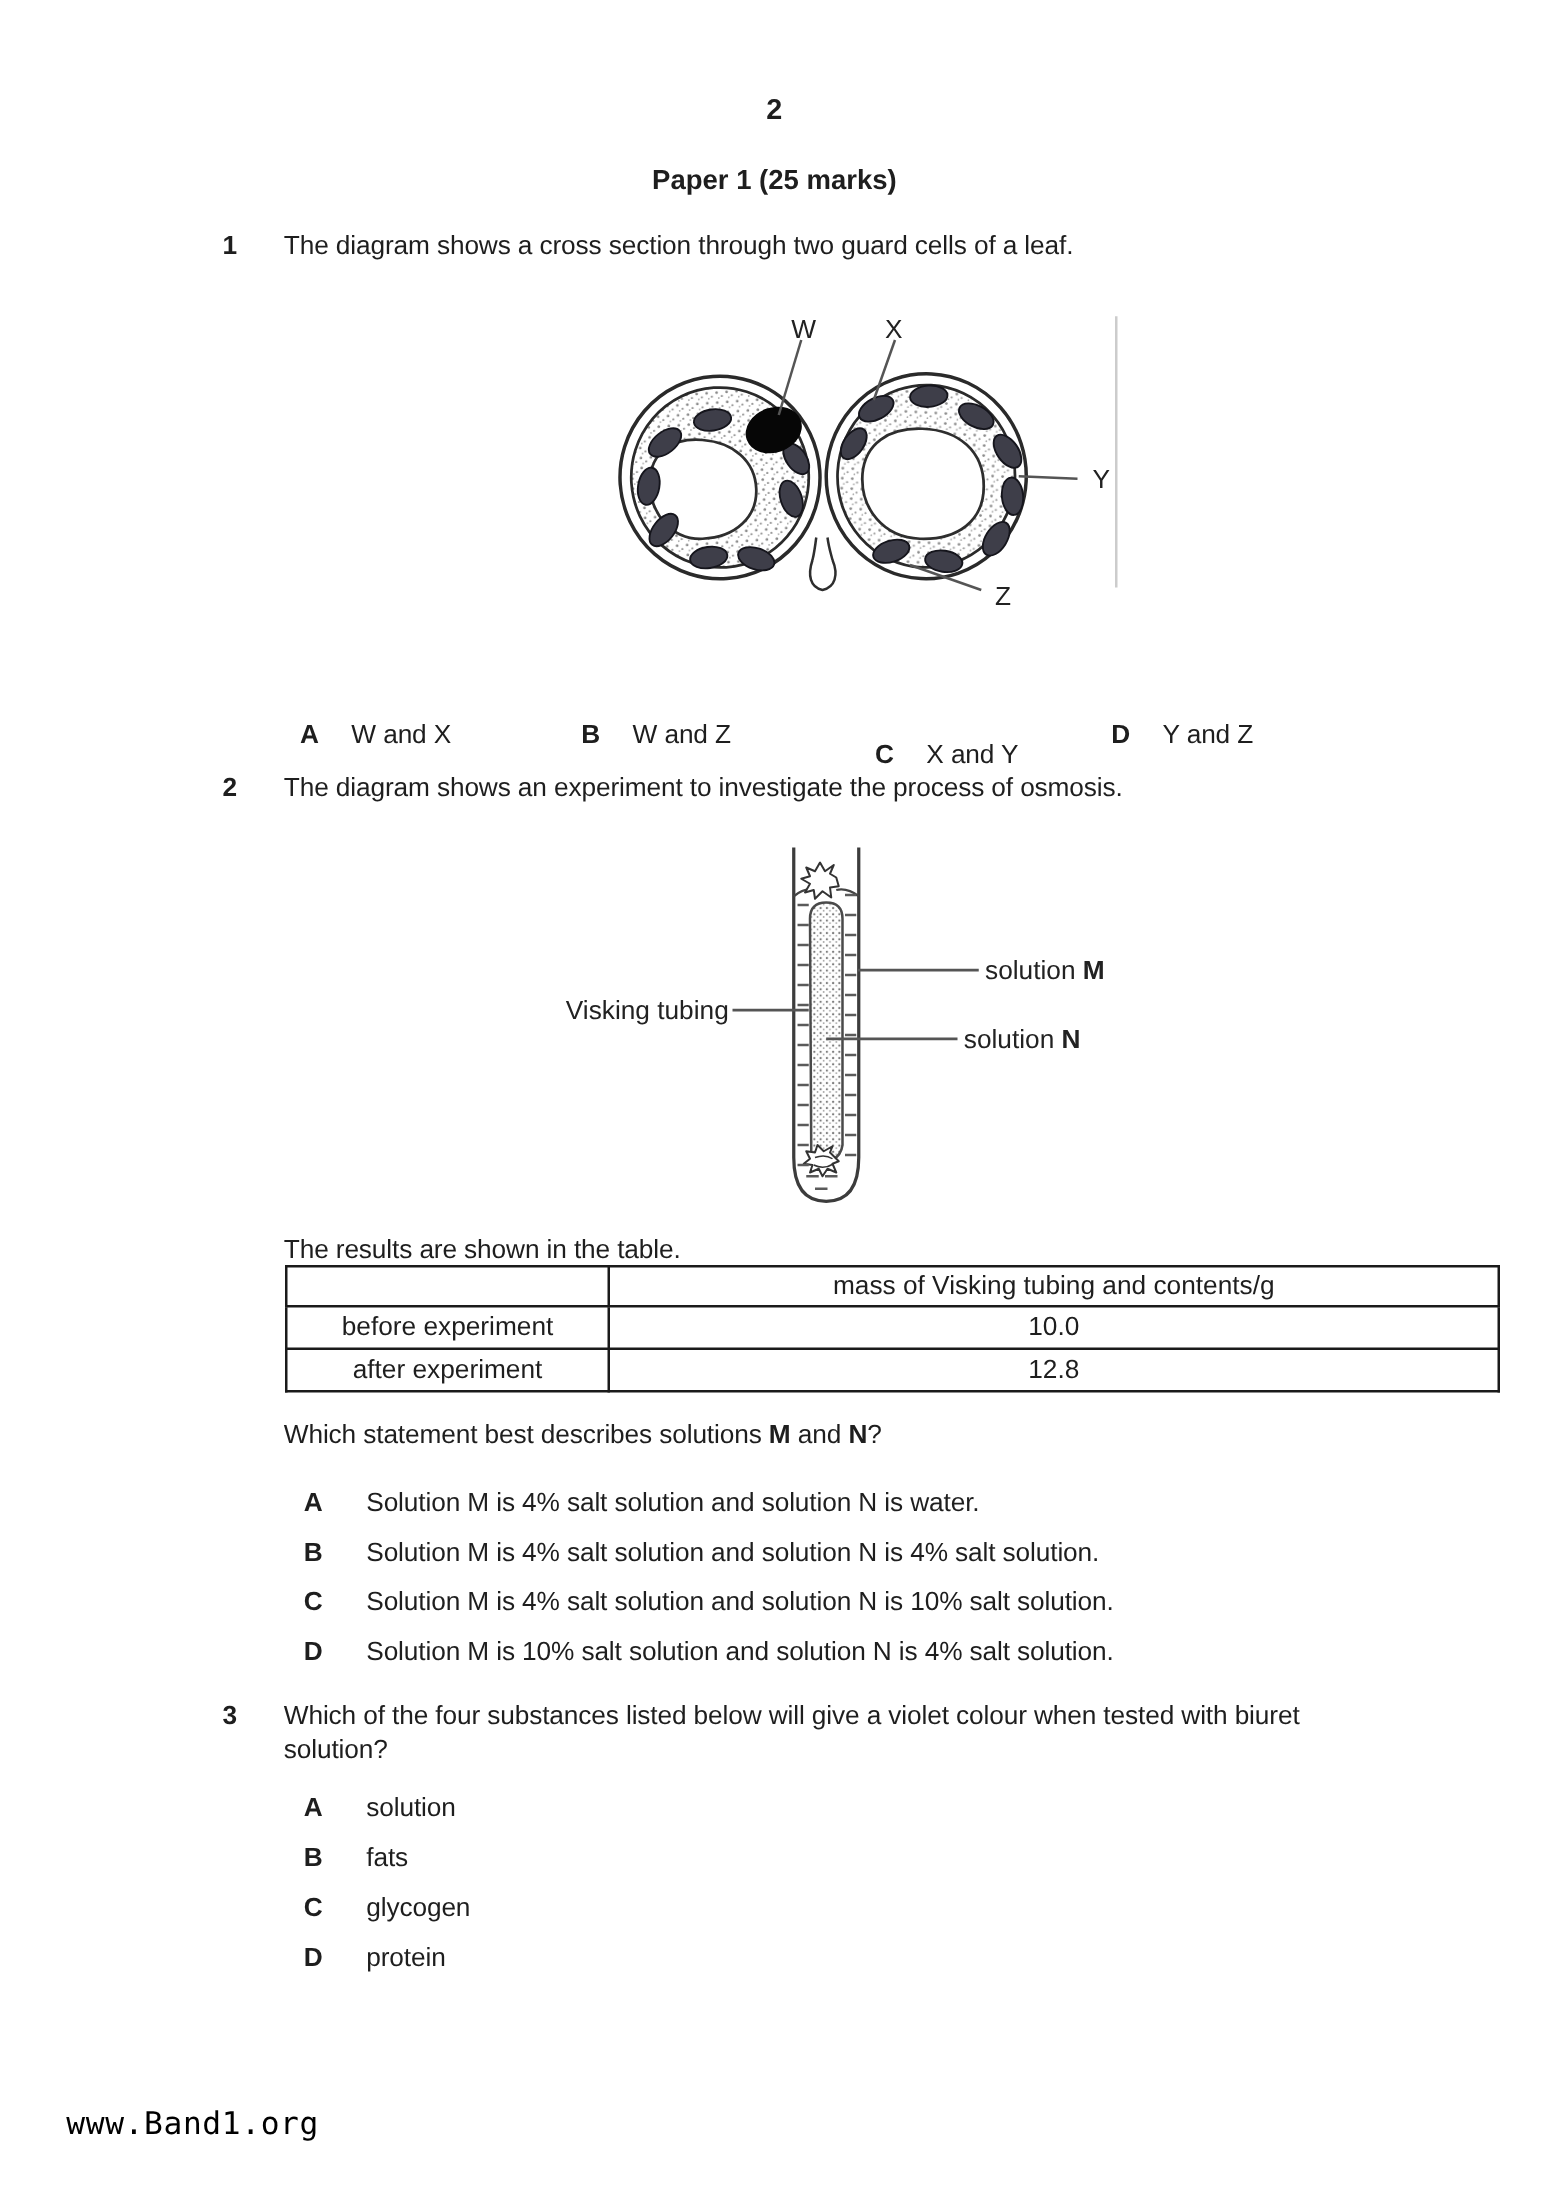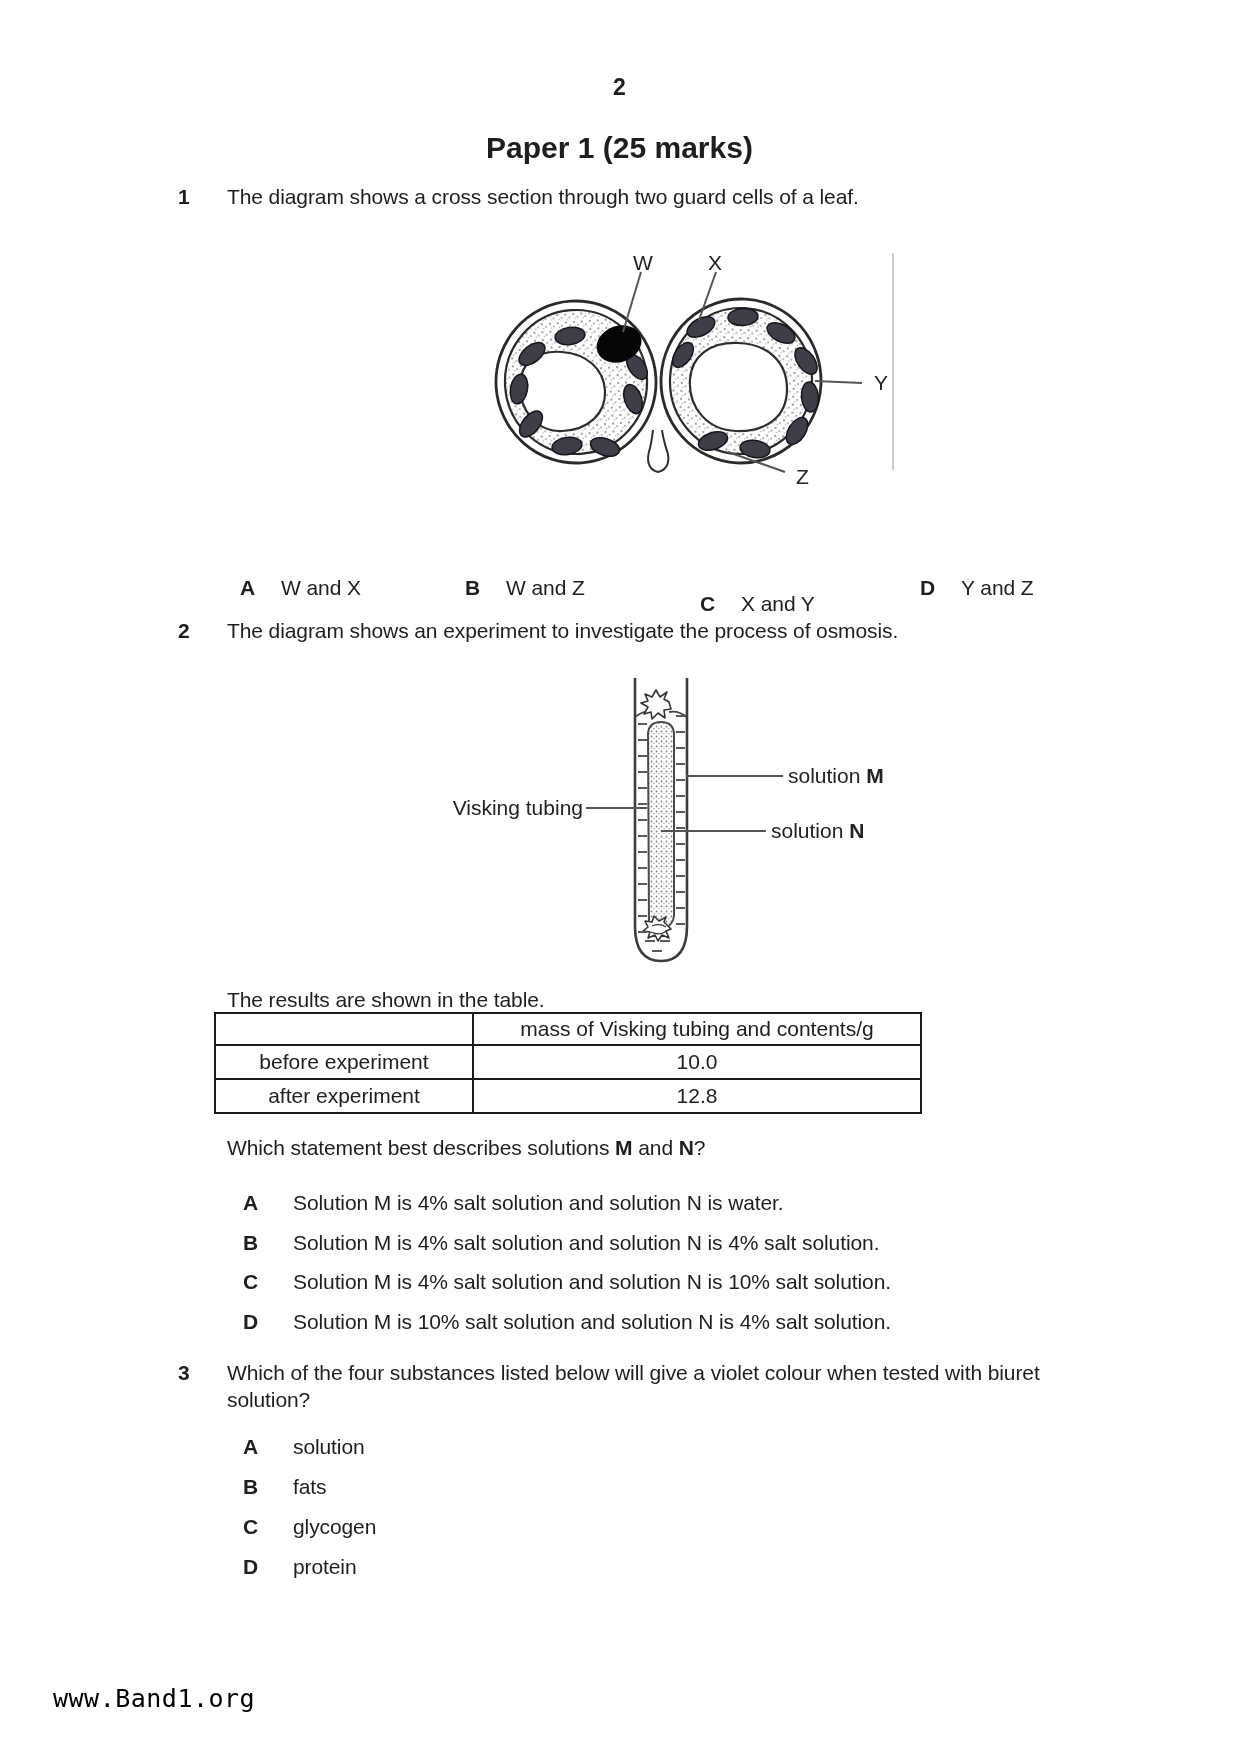--- a/index.html
+++ b/index.html
@@ -5,30 +5,30 @@
   html,body{margin:0;padding:0;background:#ffffff;}
   .page{
     position:relative;width:1239px;height:1754px;background:#ffffff;
     font-family:"Liberation Sans",sans-serif;color:#1e1e1e;overflow:hidden;
   }
   .abs{position:absolute;}
   .ctr{left:0;width:1239px;text-align:center;}
   .t{font-size:21px;letter-spacing:-0.1px;white-space:nowrap;}
   .b{font-weight:bold;}
   .pgnum{font-size:23px;font-weight:bold;}
-  .title{font-size:30px;font-weight:bold;}
+  .title{font-size:22px;font-weight:bold;}
   .qnum{position:absolute;left:178px;font-size:21px;font-weight:bold;}
   .qtext{position:absolute;left:227px;}
   .optletter{position:absolute;left:243px;font-size:21px;font-weight:bold;}
   .opttext{position:absolute;left:293px;}
   .inlineopt{position:absolute;}
   .inlineopt .l{font-weight:bold;}
   .inlineopt .v{margin-left:26px;}
   table.results{
-    position:absolute;left:214px;top:1012px;width:708px;
+    position:absolute;left:228px;top:1012px;width:972px;
     border-collapse:collapse;table-layout:fixed;
   }
   table.results td,table.results th{
     border:2px solid #1a1a1a;font-size:21px;font-weight:normal;
     text-align:center;padding:0;color:#1e1e1e;
   }
   .footer{
     position:absolute;left:53px;top:1684px;
     font-family:"DejaVu Sans Mono",monospace;font-size:25px;color:#000000;
     letter-spacing:0.5px;
@@ -110,21 +110,21 @@
 
   <div class="inlineopt t" style="left:240px;top:576px;">
     <span class="l">A</span><span class="v">W and X</span>
   </div>
   <div class="inlineopt t" style="left:465px;top:576px;">
     <span class="l">B</span><span class="v">W and Z</span>
   </div>
   <div class="inlineopt t" style="left:700px;top:592px;">
     <span class="l">C</span><span class="v">X and Y</span>
   </div>
-  <div class="inlineopt t" style="left:920px;top:576px;">
+  <div class="inlineopt t" style="left:889px;top:576px;">
     <span class="l">D</span><span class="v">Y and Z</span>
   </div>
 
   <div class="qnum" style="top:619px;">2</div>
   <div class="qtext t" style="top:619px;">The diagram shows an experiment to investigate the process of osmosis.</div>
 
   <div class="abs" style="left:375px;top:656px;width:525px;height:322px;">
     <svg width="525" height="322" viewBox="375 656 525 322">
       <defs>
         <pattern id="stipN" width="5" height="5" patternUnits="userSpaceOnUse">

